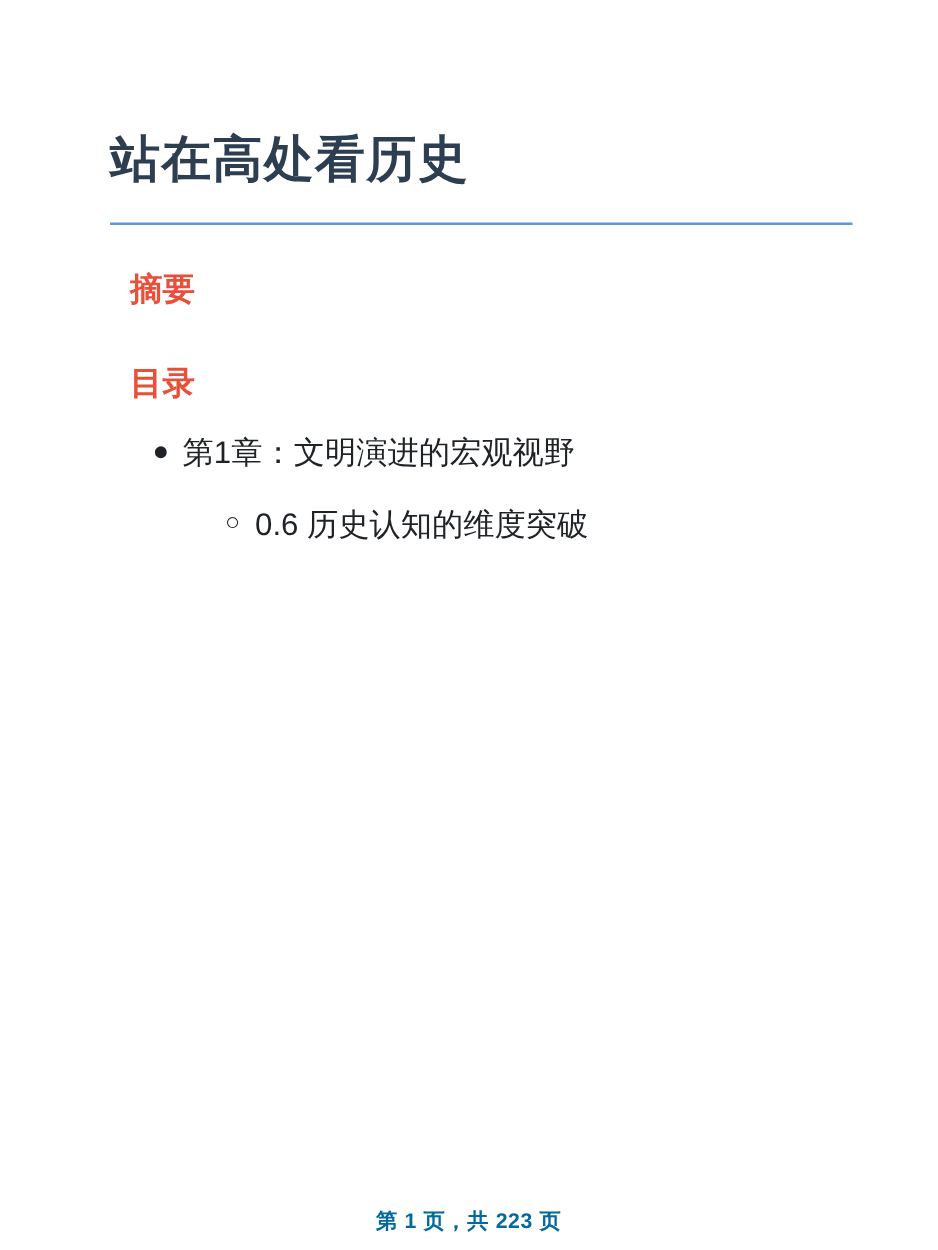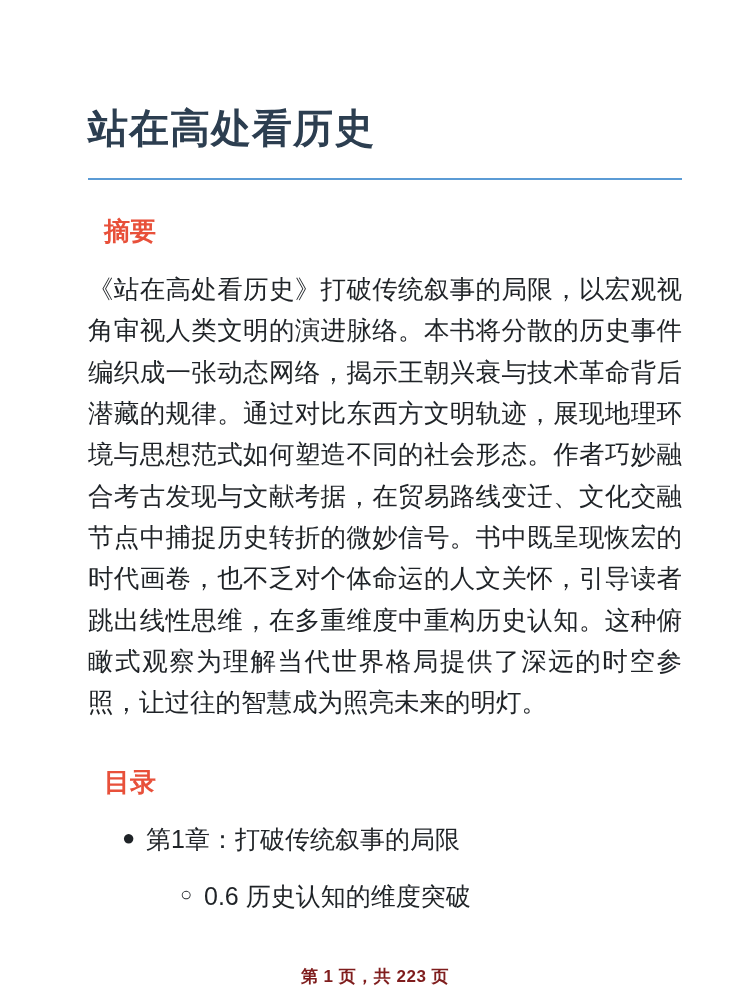--- a/index.html
+++ b/index.html
@@ -97,44 +97,43 @@
     color: #1f2327;
   }
   .footer {
     position: absolute;
     left: 0;
     bottom: 12px;
     width: 750px;
     text-align: center;
     font-size: 17px;
     font-weight: bold;
-    color: #7f1d1d;
+    color: #0369a1;
     letter-spacing: 0.5px;
   }
 </style>
 </head>
 <body>
 
 <div class="page">
 
   <h1 class="doc-title">站在高处看历史</h1>
 
   <hr class="title-rule">
 
   <h2 class="section-heading abstract-heading">摘要</h2>
 
-  <p class="abstract-body">《站在高处看历史》打破传统叙事的局限，以宏观视角审视人类文明的演进脉络。本书将分散的历史事件编织成一张动态网络，揭示王朝兴衰与技术革命背后潜藏的规律。通过对比东西方文明轨迹，展现地理环境与思想范式如何塑造不同的社会形态。作者巧妙融合考古发现与文献考据，在贸易路线变迁、文化交融节点中捕捉历史转折的微妙信号。书中既呈现恢宏的时代画卷，也不乏对个体命运的人文关怀，引导读者跳出线性思维，在多重维度中重构历史认知。这种俯瞰式观察为理解当代世界格局提供了深远的时空参照，让过往的智慧成为照亮未来的明灯。</p>
 
   <h2 class="section-heading toc-heading">目录</h2>
 
   <div class="toc">
 
     <div class="toc-l1">
       <span class="bullet">●</span>
-      <span>第1章：打破传统叙事的局限</span>
+      <span>第1章：文明演进的宏观视野</span>
     </div>
 
     <div class="toc-l2">
       <span class="bullet">○</span>
       <span>0.6 历史认知的维度突破</span>
     </div>
 
   </div>
 
 </div>

